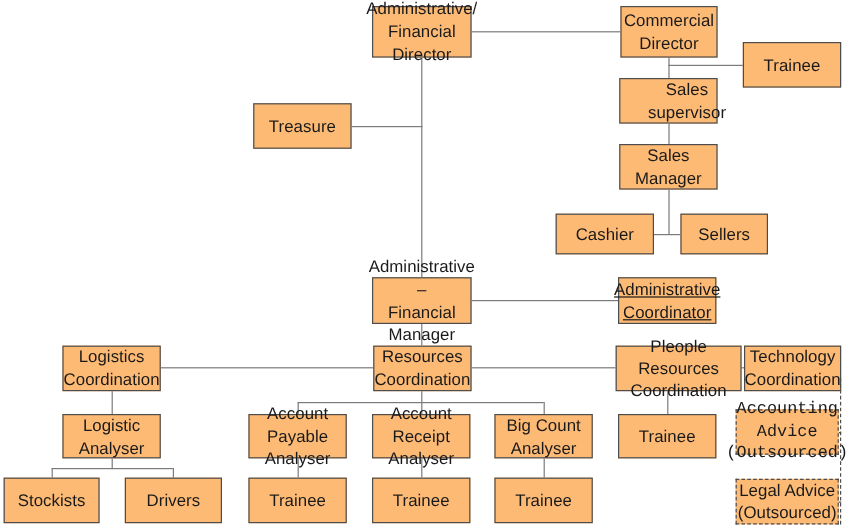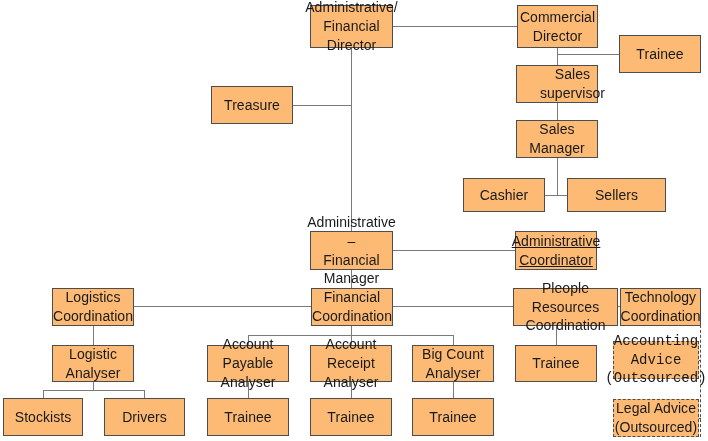--- a/index.html
+++ b/index.html
@@ -114,21 +114,21 @@
     <div class="node" style="left: 516px; top: 120px; width: 82px; height: 38px;">
       <div>
         <span>Sales Manager</span>
       </div>
     </div>
     <div class="node" style="left: 463px; top: 178px; width: 82px; height: 34px;">
       <div>
         <span>Cashier</span>
       </div>
     </div>
-    <div class="node" style="left: 567px; top: 178px; width: 99px; height: 34px;">
+    <div class="node" style="left: 567px; top: 178px; width: 73px; height: 34px;">
       <div>
         <span>Sellers</span>
       </div>
     </div>
     <div class="node" style="left: 211px; top: 86px; width: 82px; height: 38px;">
       <div>
         <span>Treasure</span>
       </div>
     </div>
     <div class="node" style="left: 310px; top: 231px; width: 83px; height: 39px;">
@@ -144,21 +144,21 @@
       </div>
     </div>
     <div class="node" style="left: 52px; top: 288px; width: 82px; height: 38px;">
       <div>
         <span>Logistics</span>
         <span>Coordination</span>
       </div>
     </div>
     <div class="node" style="left: 311px; top: 288px; width: 82px; height: 38px;">
       <div>
-        <span>Financial</span>
+        <span>Resources</span>
         <span>Coordination</span>
       </div>
     </div>
     <div class="node" style="left: 513px; top: 288px; width: 105px; height: 38px;">
       <div>
         <span>Pleople Resources</span>
         <span>Coordination</span>
       </div>
     </div>
     <div class="node" style="left: 620px; top: 288px; width: 81px; height: 38px;">

